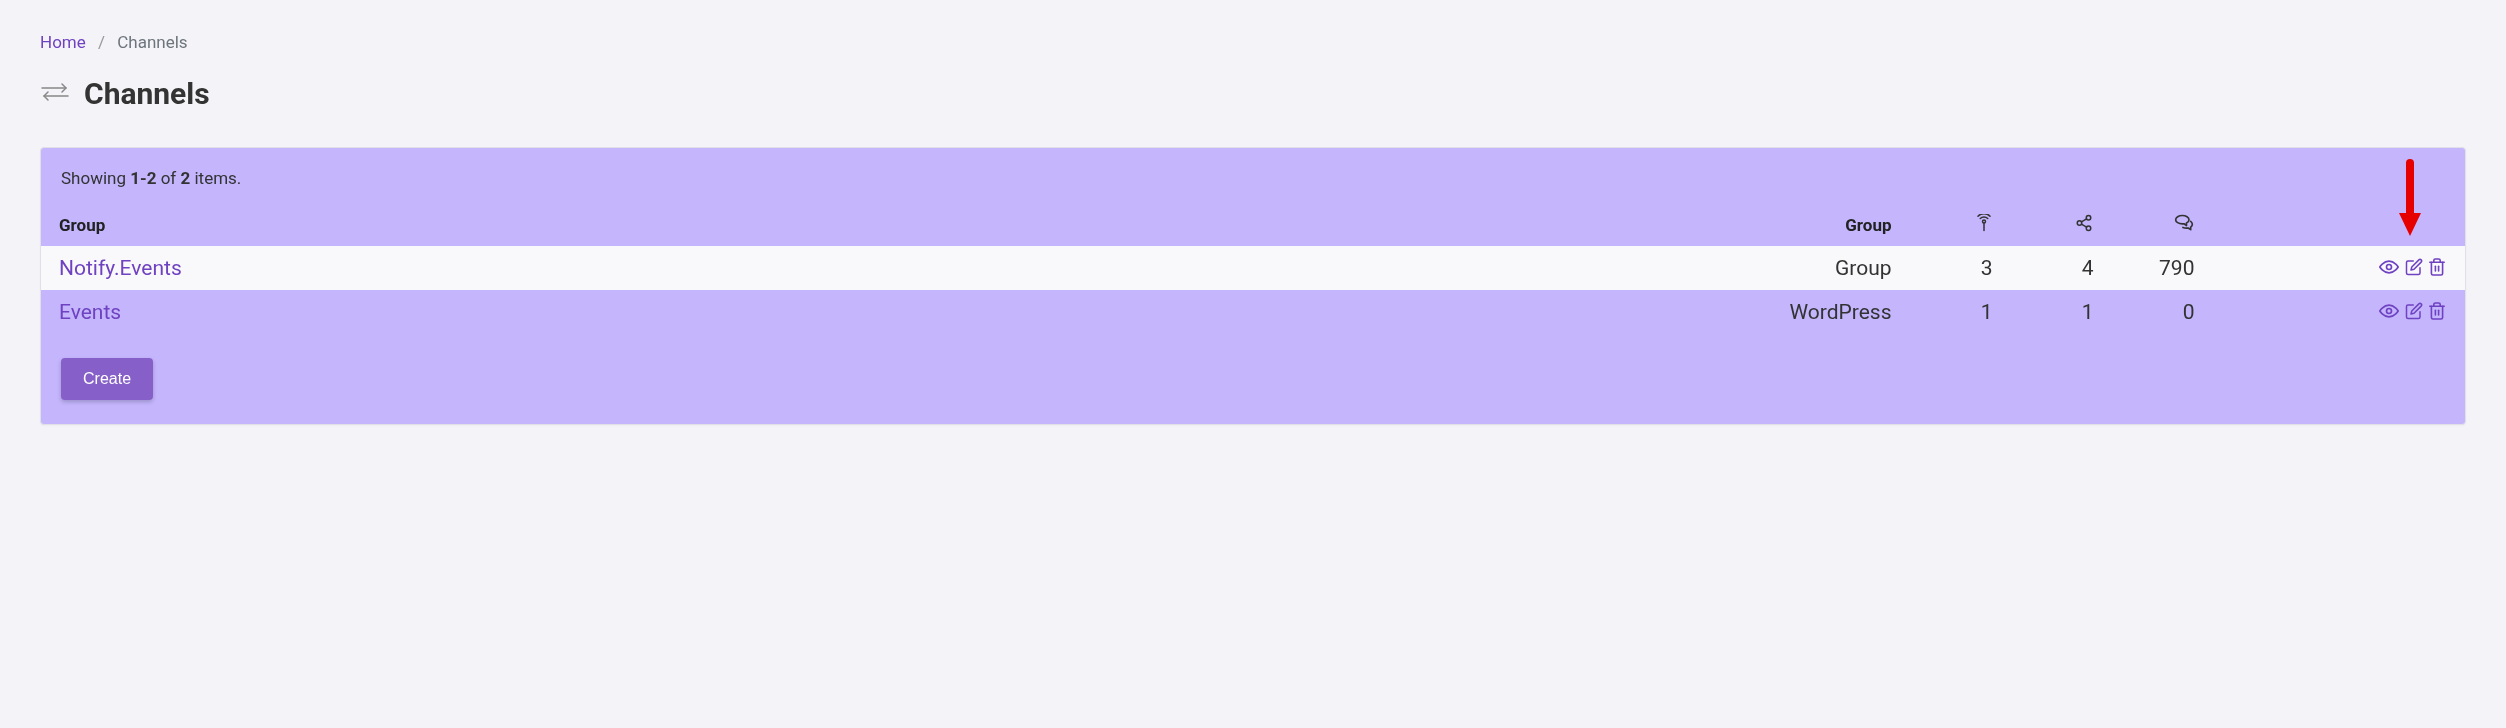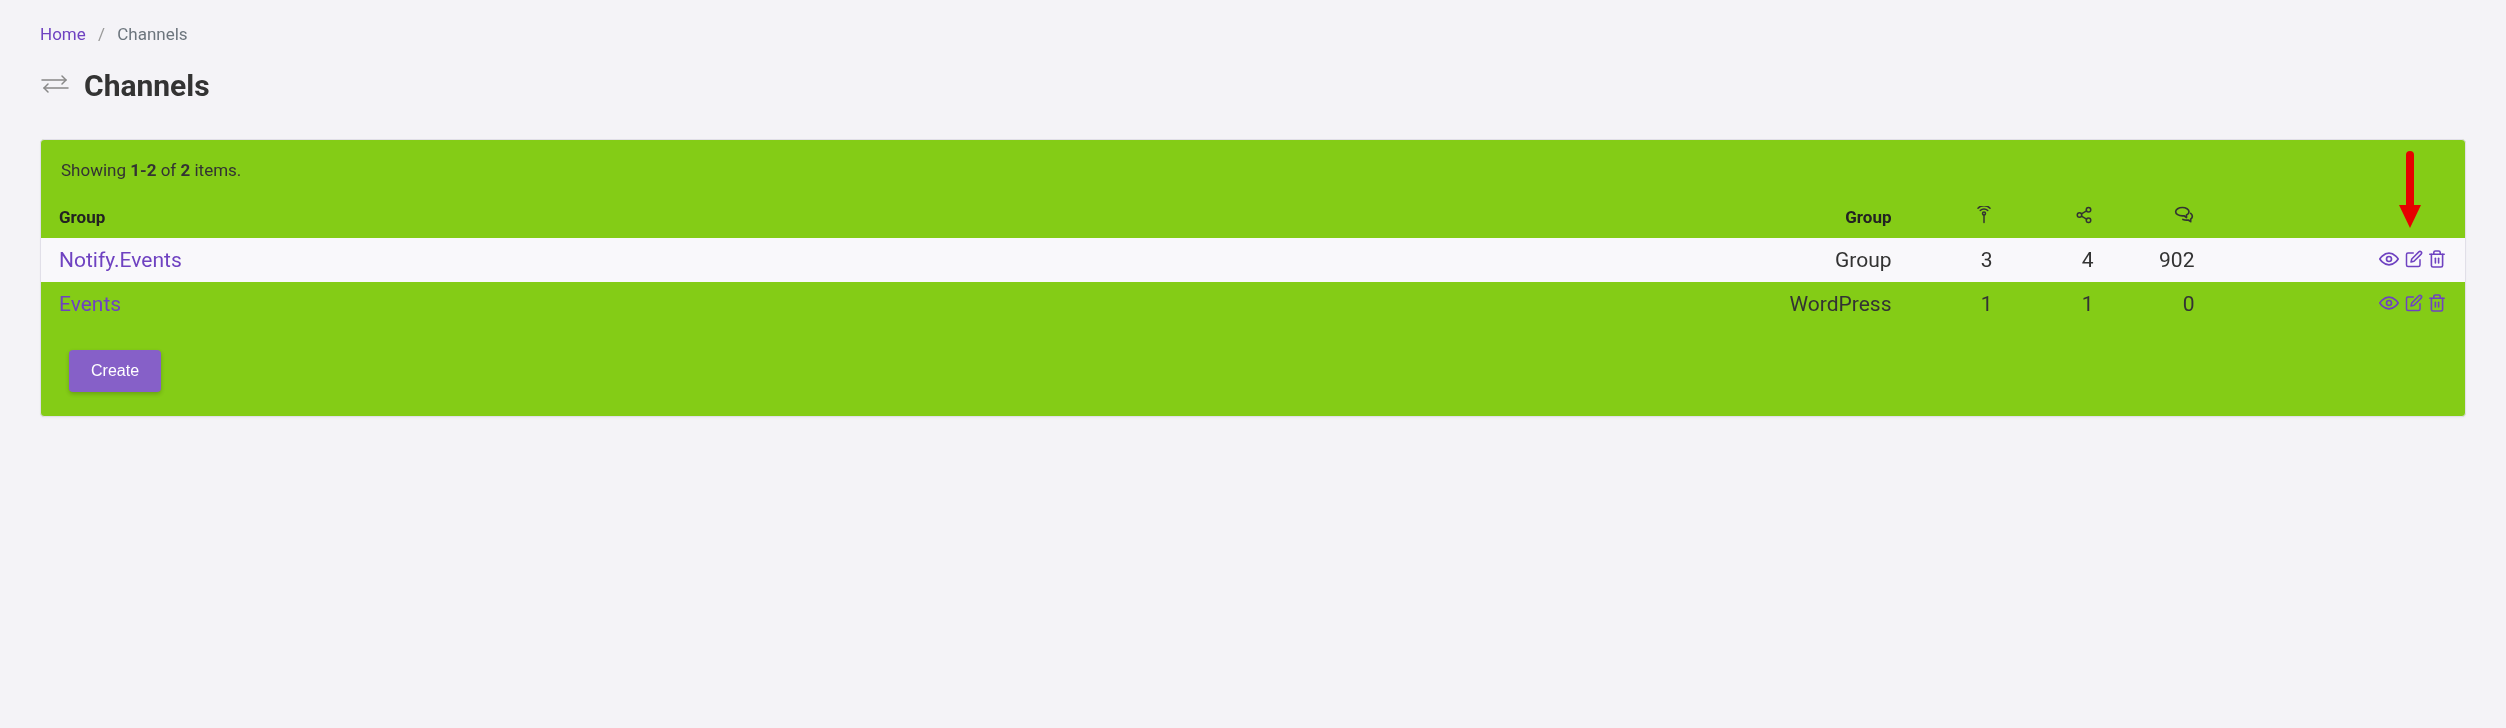--- a/index.html
+++ b/index.html
@@ -3,21 +3,21 @@
   <meta charset="utf-8">
   <style>
     * { box-sizing: border-box; margin: 0; padding: 0; }
     body {
       font-family: -apple-system, BlinkMacSystemFont, "Segoe UI", Roboto, "Helvetica Neue", Arial, sans-serif;
       background: #f4f3f7;
       color: #333;
       font-size: 16px;
     }
     .container {
-      padding: 24px 40px;
+      padding: 32px 40px;
     }
     .breadcrumb {
       font-size: 17px;
       margin-bottom: 24px;
       color: #7a7a7a;
     }
     .breadcrumb a {
       color: #6f42c1;
       text-decoration: none;
     }
@@ -36,21 +36,21 @@
     }
     .page-header svg {
       color: #888;
     }
     .page-title {
       font-size: 30px;
       font-weight: 700;
       color: #333;
     }
     .card {
-      background: #84cc16;
+      background: #c4b5fd;
       border: 1px solid #e1dfe8;
       border-radius: 4px;
       padding: 20px 0 24px 0;
       box-shadow: 0 1px 2px rgba(0,0,0,0.03);
     }
     .showing {
       padding: 0 20px 16px 20px;
       color: #333;
       font-size: 17px;
     }
@@ -88,21 +88,21 @@
       gap: 6px;
       align-items: center;
       justify-content: flex-end;
     }
     .action-btn {
       color: #6f42c1;
       cursor: pointer;
       display: inline-flex;
     }
     .create-btn {
-      margin: 24px 0 0 28px;
+      margin: 24px 0 0 20px;
       background: #8660c8;
       color: #fff;
       border: none;
       padding: 12px 22px;
       font-size: 16px;
       border-radius: 4px;
       cursor: pointer;
       box-shadow: 0 2px 4px rgba(0,0,0,0.2);
     }
     .arrow-annotation {
@@ -173,21 +173,21 @@
           </th>
           <th class="col-actions"></th>
         </tr>
       </thead>
       <tbody>
         <tr>
           <td class="col-title"><a href="#" class="title-link">Notify.Events</a></td>
           <td class="col-group">Group</td>
           <td class="col-num">3</td>
           <td class="col-num">4</td>
-          <td class="col-num">902</td>
+          <td class="col-num">790</td>
           <td class="col-actions">
             <span class="action-icons">
               <span class="action-btn">
                 <svg width="20" height="16" viewBox="0 0 24 18" fill="none" stroke="currentColor" stroke-width="2">
                     <path d="M1 9s4-7 11-7 11 7 11 7-4 7-11 7S1 9 1 9z"></path>
                     <circle cx="12" cy="9" r="3"></circle>
                   </svg>
               </span>
               <span class="action-btn">
                 <svg width="18" height="18" viewBox="0 0 24 24" fill="none" stroke="currentColor" stroke-width="2" stroke-linecap="round" stroke-linejoin="round">

